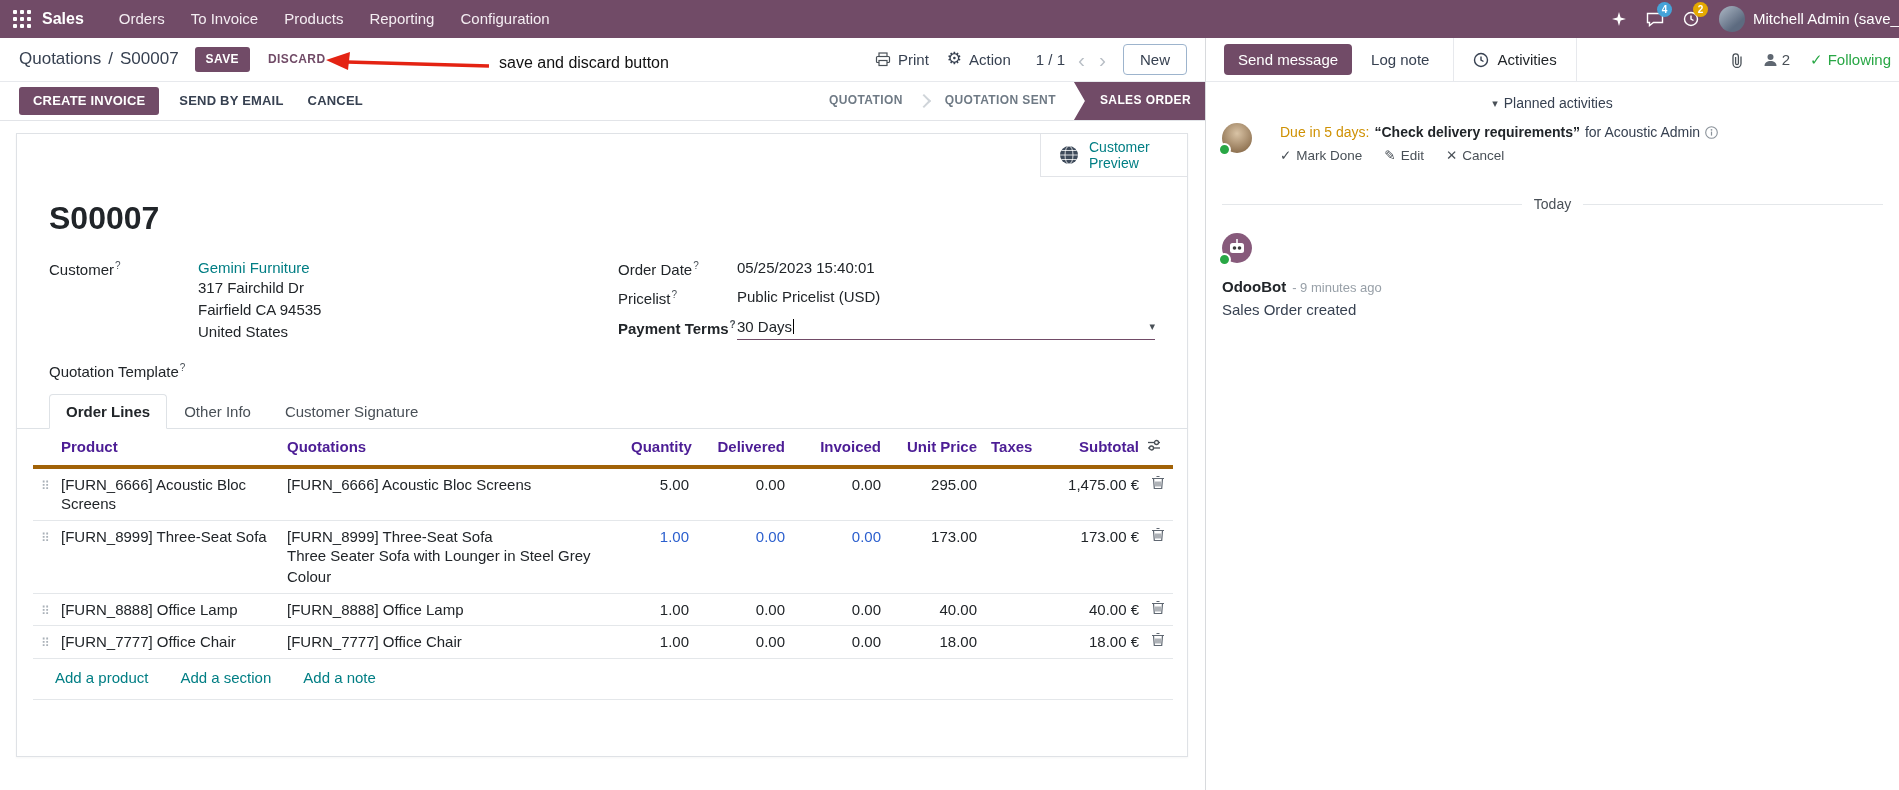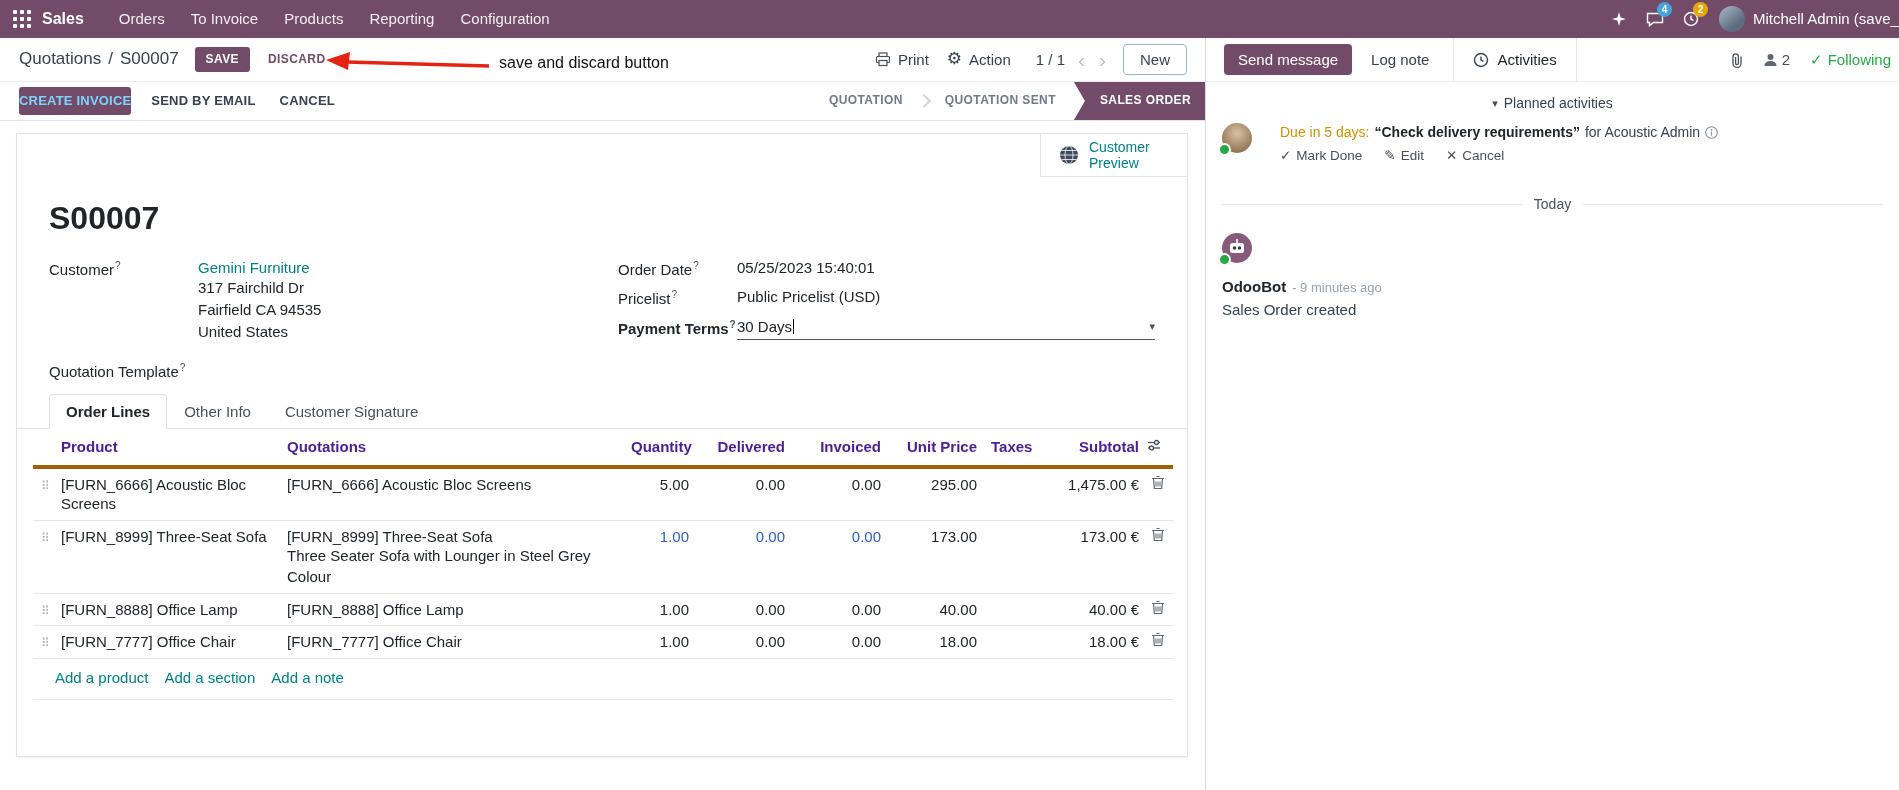--- a/index.html
+++ b/index.html
@@ -37,21 +37,21 @@
   .pager { margin:0 6px 0 16px; white-space:nowrap; }
   .chev-btn { color:#b9bfc6; font-size:21px; padding:0 7px; line-height:1; }
   .btn-new { border:1px solid #9db4cd; background:#fff; color:#374151; font-size:15px; padding:5px 16px; border-radius:4px; margin-left:10px; }
   .annotation-arrow { position:absolute; left:0; top:0; width:520px; height:44px; pointer-events:none; }
   .annotation-text { position:absolute; left:499px; top:15px; font-size:16px; color:#111; white-space:nowrap; }
 
   
   .status-row { height:39px; flex:none; display:flex; align-items:stretch; border-bottom:1px solid #e2e4e8; }
   .sb-left { display:flex; align-items:center; gap:16px; padding-left:19px; }
   .btn-stat { font-size:13px; font-weight:bold; letter-spacing:.2px; color:#374151; padding:6px 4px; white-space:nowrap; }
-  .btn-stat.primary { background:#714B67; color:#7dd3fc; border-radius:3px; padding:6px 0; }
+  .btn-stat.primary { background:#714B67; color:#ffffff; border-radius:3px; padding:6px 14px; }
   .sb-right { margin-left:auto; display:flex; align-items:stretch; }
   .stage { display:flex; align-items:center; font-size:12px; font-weight:bold; letter-spacing:.4px; color:#6f7a85; padding:0 8px; white-space:nowrap; }
   .stage::before { content:""; width:8px; height:8px; border-top:2px solid #cfd4d9; border-right:2px solid #cfd4d9; transform:rotate(45deg); margin-right:16px; display:inline-block; }
   .stage:first-of-type::before, .stage.active::before { display:none; }
   .stage.active { background:#714B67; color:#fff; clip-path:polygon(0 0,100% 0,100% 100%,0 100%,11px 50%); padding:0 14px 0 26px; margin-left:10px; }
 
   
   .sheet-wrap { flex:1; overflow:hidden; }
   .sheet { margin:12px 17px 0 16px; border:1px solid #dfe2e6; background:#fff; height:624px; position:relative; box-shadow:0 1px 2px rgba(0,0,0,.04); }
   .customer-preview { position:absolute; top:0; right:0; width:147px; height:43px; border-left:1px solid #e2e4e8; border-bottom:1px solid #e2e4e8; display:flex; align-items:center; gap:10px; padding-left:18px; color:#017E84; font-size:14px; line-height:1.15; }
@@ -82,21 +82,21 @@
   table.lines { border-collapse:collapse; table-layout:fixed; width:1140px; margin:0 14px 0 16px; font-size:15px; }
   table.lines thead th { text-align:left; font-weight:bold; color:#4c1d95; padding:8px 4px; border-bottom:4px solid #a16207; }
   table.lines th.num, table.lines td.num { text-align:right; }
   table.lines tbody td { padding:6px 4px; border-bottom:1px solid #e4e7ea; vertical-align:top; }
   .grip { color:#aab1b8; font-size:12px; display:inline-block; padding-left:4px; }
   .desc2 { line-height:1.35; }
   .mod { color:#2b5fce; }
   .cell-action { text-align:center; }
   .th-icon-cell { text-align:right; padding-right:6px !important; }
 
-  .add-links { display:flex; gap:16px; margin:0 14px 0 16px; padding:9px 4px 11px 22px; border-bottom:1px solid #e4e7ea; font-size:15px; color:#017E84; }
+  .add-links { display:flex; gap:32px; margin:0 14px 0 16px; padding:9px 4px 11px 22px; border-bottom:1px solid #e4e7ea; font-size:15px; color:#017E84; }
 
   .sheet-footer { display:flex; justify-content:space-between; align-items:flex-start; margin-top:16px; }
   .terms { color:#9aa2aa; font-size:15px; margin-left:36px; padding-top:13px; }
   .total-box { width:184px; border-top:1px solid #c8cdd2; border-bottom:1px solid #c8cdd2; padding:10px 40px 10px 18px; display:flex; justify-content:space-between; align-items:baseline; }
   .total-label { font-size:15px; }
   .total-value { font-size:16.5px; font-weight:bold; }
 
   
   .chatter-top { height:44px; flex:none; display:flex; align-items:center; border-bottom:1px solid #e7e9ed; padding-left:18px; }
   .btn-send { background:#714B67; color:#fff; font-size:15px; padding:6px 14px; border-radius:4px; white-space:nowrap; }

